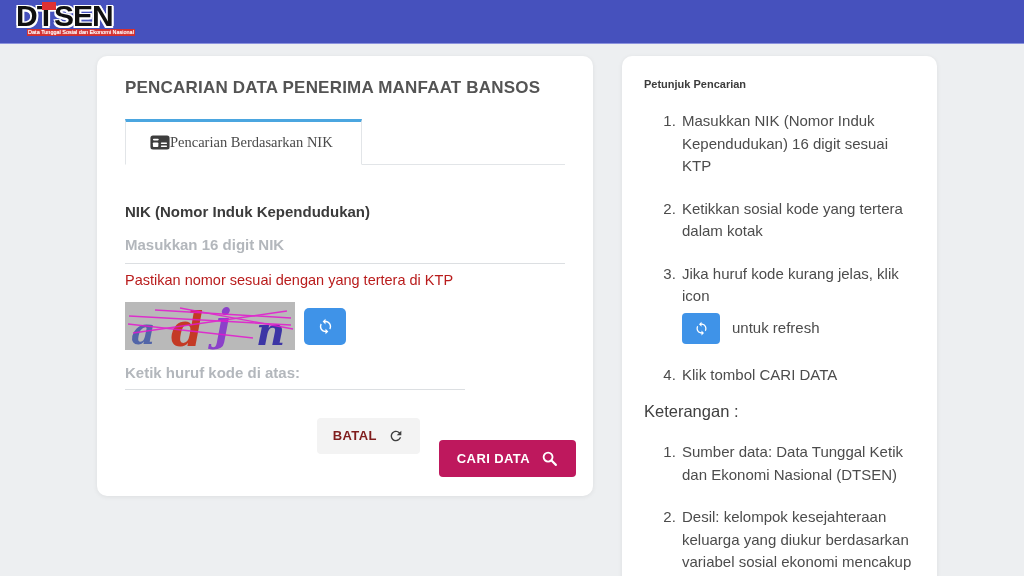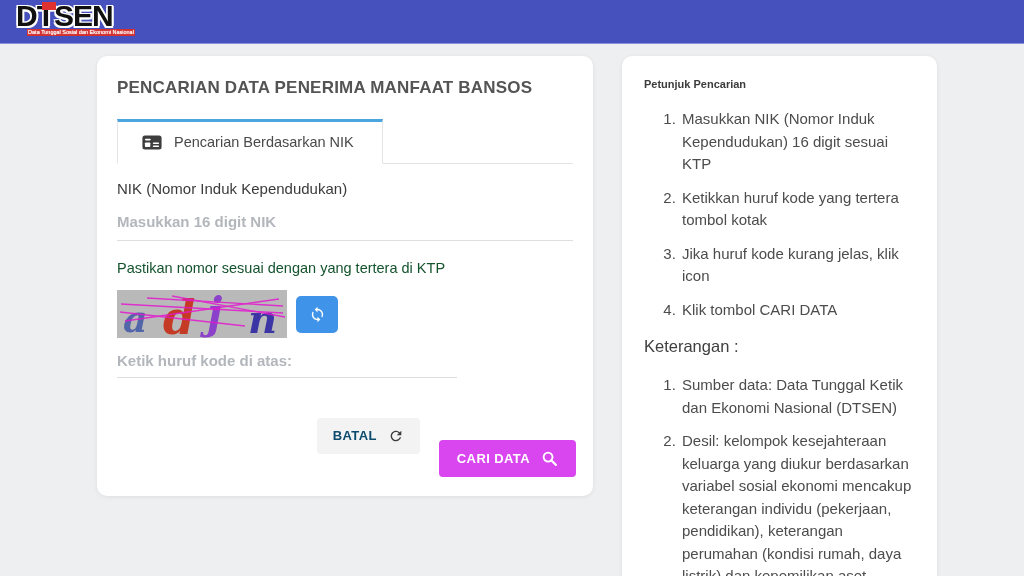--- a/index.html
+++ b/index.html
@@ -33,47 +33,47 @@
     color:#fff; font-size:5.5px; line-height:7px;
     text-align:center; white-space:nowrap; overflow:hidden;
     text-shadow:0 0 1px #fff;
   }
 
   
   .card {
     position:absolute; background:#fff; border-radius:10px;
     box-shadow:0 1px 5px rgba(0,0,0,.07);
   }
-  .search-card { left:97px; top:56px; width:496px; height:440px; padding:22px 20px; }
+  .search-card { left:97px; top:56px; width:496px; height:440px; padding:22px 28px; }
   .guide-card  { left:622px; top:56px; width:315px; height:620px; padding:22px 22px; }
 
   
   .page-title {
     font-size:17px; font-weight:600; color:#545454; letter-spacing:.2px;
   }
   .tabs { margin-top:20px; border-bottom:1px solid #e2e5e8; }
   .tab {
-    display:inline-flex; align-items:center; gap:12px;
+    display:inline-flex; align-items:center; 
     padding:12px 28px 13px 24px;
     border:1px solid #e2e5e8; border-bottom:1px solid #fff;
     border-top:3px solid #4ba6e0;
     background:#fff; position:relative; top:1px;
-    font-size:14.5px; color:#4a4a4a; cursor:pointer;
+    font-size:14.5px; color:#4a4a4a; cursor:pointer;font-family:Liberation Serif, serif;
   }
   .field-label {
-    display:block; font-size:15px; font-weight:400; color:#3b3b3b;
-    margin-top:16px;
+    display:block; font-size:15px; font-weight:700; color:#3b3b3b;
+    margin-top:38px;
   }
   .line-input {
     display:block; width:100%;
     border:none; border-bottom:1px solid #dcdfe2; outline:none;
     padding:16px 0 10px; font-size:15px; color:#333; background:transparent;font-weight:bold;
   }
   .line-input::placeholder { color:#b3b7bc; }
-  .helper { font-size:14.5px; color:#14532d; margin-top:19px; }
+  .helper { font-size:14.5px; color:#b91c1c; margin-top:8px; }
 
   .captcha-row { display:flex; align-items:flex-start; gap:9px; margin-top:14px; }
   .captcha-box { width:170px; height:48px; background:#b9b9b9; }
   .refresh-btn {
     width:42px; height:37px; margin-top:6px;
     background:#3f93e8; border:none; border-radius:5px;
     display:flex; align-items:center; justify-content:center; cursor:pointer;
   }
   .captcha-input { width:340px; padding:14px 0 8px; }
 
@@ -81,30 +81,30 @@
     position:absolute; right:17px; bottom:19px;
     display:flex; align-items:center; gap:19px;
   }
   .btn {
     display:inline-flex; align-items:center; gap:11px;
     border:none; border-radius:4px; cursor:pointer;
     font-family:"Liberation Sans",sans-serif;
     font-size:13px; font-weight:700; letter-spacing:.4px;
     padding:10px 16px;
   }
-  .btn-batal { background:#f3f3f3; color:#0c4a6e; }
-  .btn-cari  { background:#d946ef; color:#fff; padding:10px 18px;margin-top:46px; }
+  .btn-batal { background:#f3f3f3; color:#7f1d1d; }
+  .btn-cari  { background:#be185d; color:#fff; padding:10px 18px;margin-top:46px; }
 
   
   .guide-title { font-size:11px; font-weight:700; color:#3c3c3c; }
   .guide-card ol {
     margin:18px 0 0 0; padding-left:36px;
     font-size:15px; color:#4c4c4c; line-height:1.5;
   }
-  .guide-card li { margin-bottom:11px; padding-left:2px; }
+  .guide-card li { margin-bottom:11px; padding-left:2px;margin-top:20px; }
   .step3-line { display:flex; align-items:center; gap:12px; margin-top:5px; }
   .mini-refresh {
     width:38px; height:31px; flex:0 0 38px;
     background:#3f93e8; border-radius:4px;
     display:inline-flex; align-items:center; justify-content:center;
   }
   .notes-title { font-size:16.5px; font-weight:400; color:#404040; margin-top:16px; }
 </style>
 </head>
 <body>
@@ -185,23 +185,31 @@
       </span>
     </button>
   </div>
 </div>
 
 <div class="card guide-card">
   <div class="guide-title">Petunjuk Pencarian</div>
 
   <ol>
     <li>Masukkan NIK (Nomor Induk Kependudukan) 16 digit sesuai KTP</li>
-    <li>Ketikkan huruf kode yang tertera tombol kotak</li>
+    <li>Ketikkan sosial kode yang tertera dalam kotak</li>
     <li>
       <span>Jika huruf kode kurang jelas, klik icon</span>
+      <span class="step3-line">
+        <span class="mini-refresh">
+          <svg width="15" height="15" viewBox="0 0 24 24">
+            <path fill="#fff" d="M12 4V1L8 5l4 4V6c3.31 0 6 2.69 6 6 0 1.01-.25 1.97-.7 2.8l1.46 1.46A7.93 7.93 0 0 0 20 12c0-4.42-3.58-8-8-8zm0 14c-3.31 0-6-2.69-6-6 0-1.01.25-1.97.7-2.8L5.24 7.74A7.93 7.93 0 0 0 4 12c0 4.42 3.58 8 8 8v3l4-4-4-4v3z"></path>
+          </svg>
+        </span>
+        <span>untuk refresh</span>
+      </span>
     </li>
     <li>Klik tombol CARI DATA</li>
   </ol>
 
   <div class="notes-title">Keterangan :</div>
   <ol>
     <li>Sumber data: Data Tunggal Ketik dan Ekonomi Nasional (DTSEN)</li>
     <li>Desil: kelompok kesejahteraan keluarga yang diukur berdasarkan variabel sosial ekonomi mencakup keterangan individu (pekerjaan, pendidikan), keterangan perumahan (kondisi rumah, daya listrik) dan kepemilikan aset. Terdapat 10 desil</li>
   </ol>
 </div>

